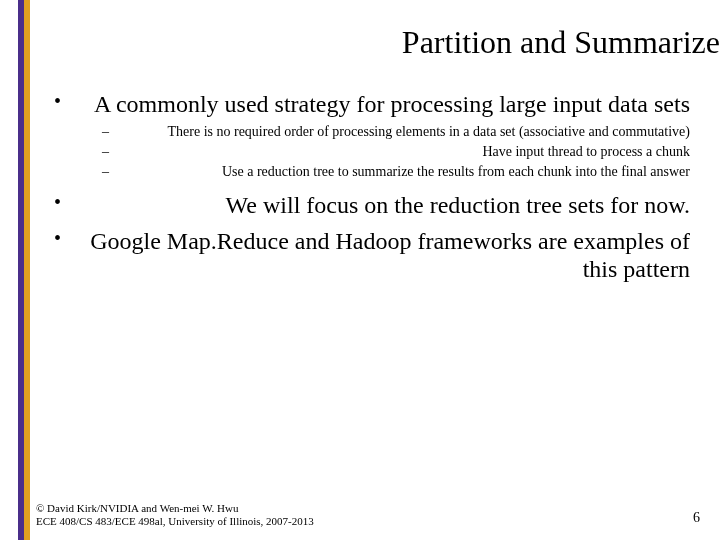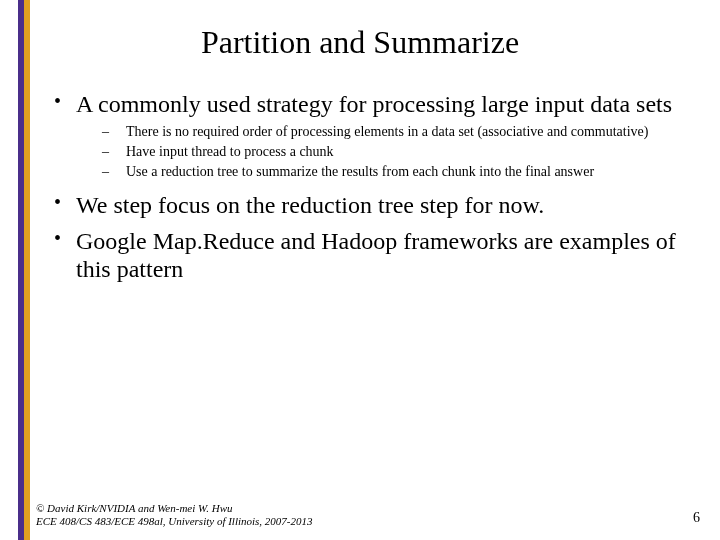--- a/index.html
+++ b/index.html
@@ -25,38 +25,39 @@
     width: 6px;
   }
   .stripe.purple { left: 18px; background: #4a2e8a; }
   .stripe.gold   { left: 24px; background: #e0a020; }
 
   .title {
     position: absolute;
     top: 24px;
     left: 0;
     width: 720px;
-    text-align: center;
+    text-align: right;
     font-size: 32px;
     font-weight: 400;
   }
 
   .body {
     position: absolute;
     top: 90px;
     left: 50px;
     right: 30px;
   }
 
   ul.level1 {
     margin: 0;
     padding: 0;
     list-style: none;
     font-size: 24px;
     line-height: 1.18;
+    text-align: right;
   }
   ul.level1 > li {
     position: relative;
     padding-left: 26px;
     margin-bottom: 8px;
   }
   ul.level1 > li::before {
     content: "•";
     position: absolute;
     left: 4px;
@@ -82,21 +83,20 @@
     left: 26px;
     top: 0;
   }
 
   .footer-left {
     position: absolute;
     left: 36px;
     bottom: 12px;
     font-size: 11px;
     line-height: 1.2;
-    font-style: italic;
   }
   .footer-right {
     position: absolute;
     right: 20px;
     bottom: 14px;
     font-size: 14px;
   }
 </style>
 </head>
 <body>
@@ -111,21 +111,21 @@
     <ul class="level1">
       <li>
         <span>A commonly used strategy for processing large input data sets</span>
         <ul class="level2">
           <li><span>There is no required order of processing elements in a data set  (associative and commutative)</span></li>
           <li><span>Have input thread to process a chunk</span></li>
           <li><span>Use a reduction tree to summarize the results from each chunk into the final answer</span></li>
         </ul>
       </li>
       <li>
-        <span>We step focus on the reduction tree step for now.</span>
+        <span>We will focus on the reduction tree sets for now.</span>
       </li>
       <li>
         <span>Google Map.Reduce and Hadoop frameworks are examples of this pattern</span>
       </li>
     </ul>
   </div>
 
   <div class="footer-left">
     <div>© David Kirk/NVIDIA and Wen-mei W. Hwu</div>
     <div>ECE 408/CS 483/ECE 498al, University of Illinois, 2007-2013</div>

